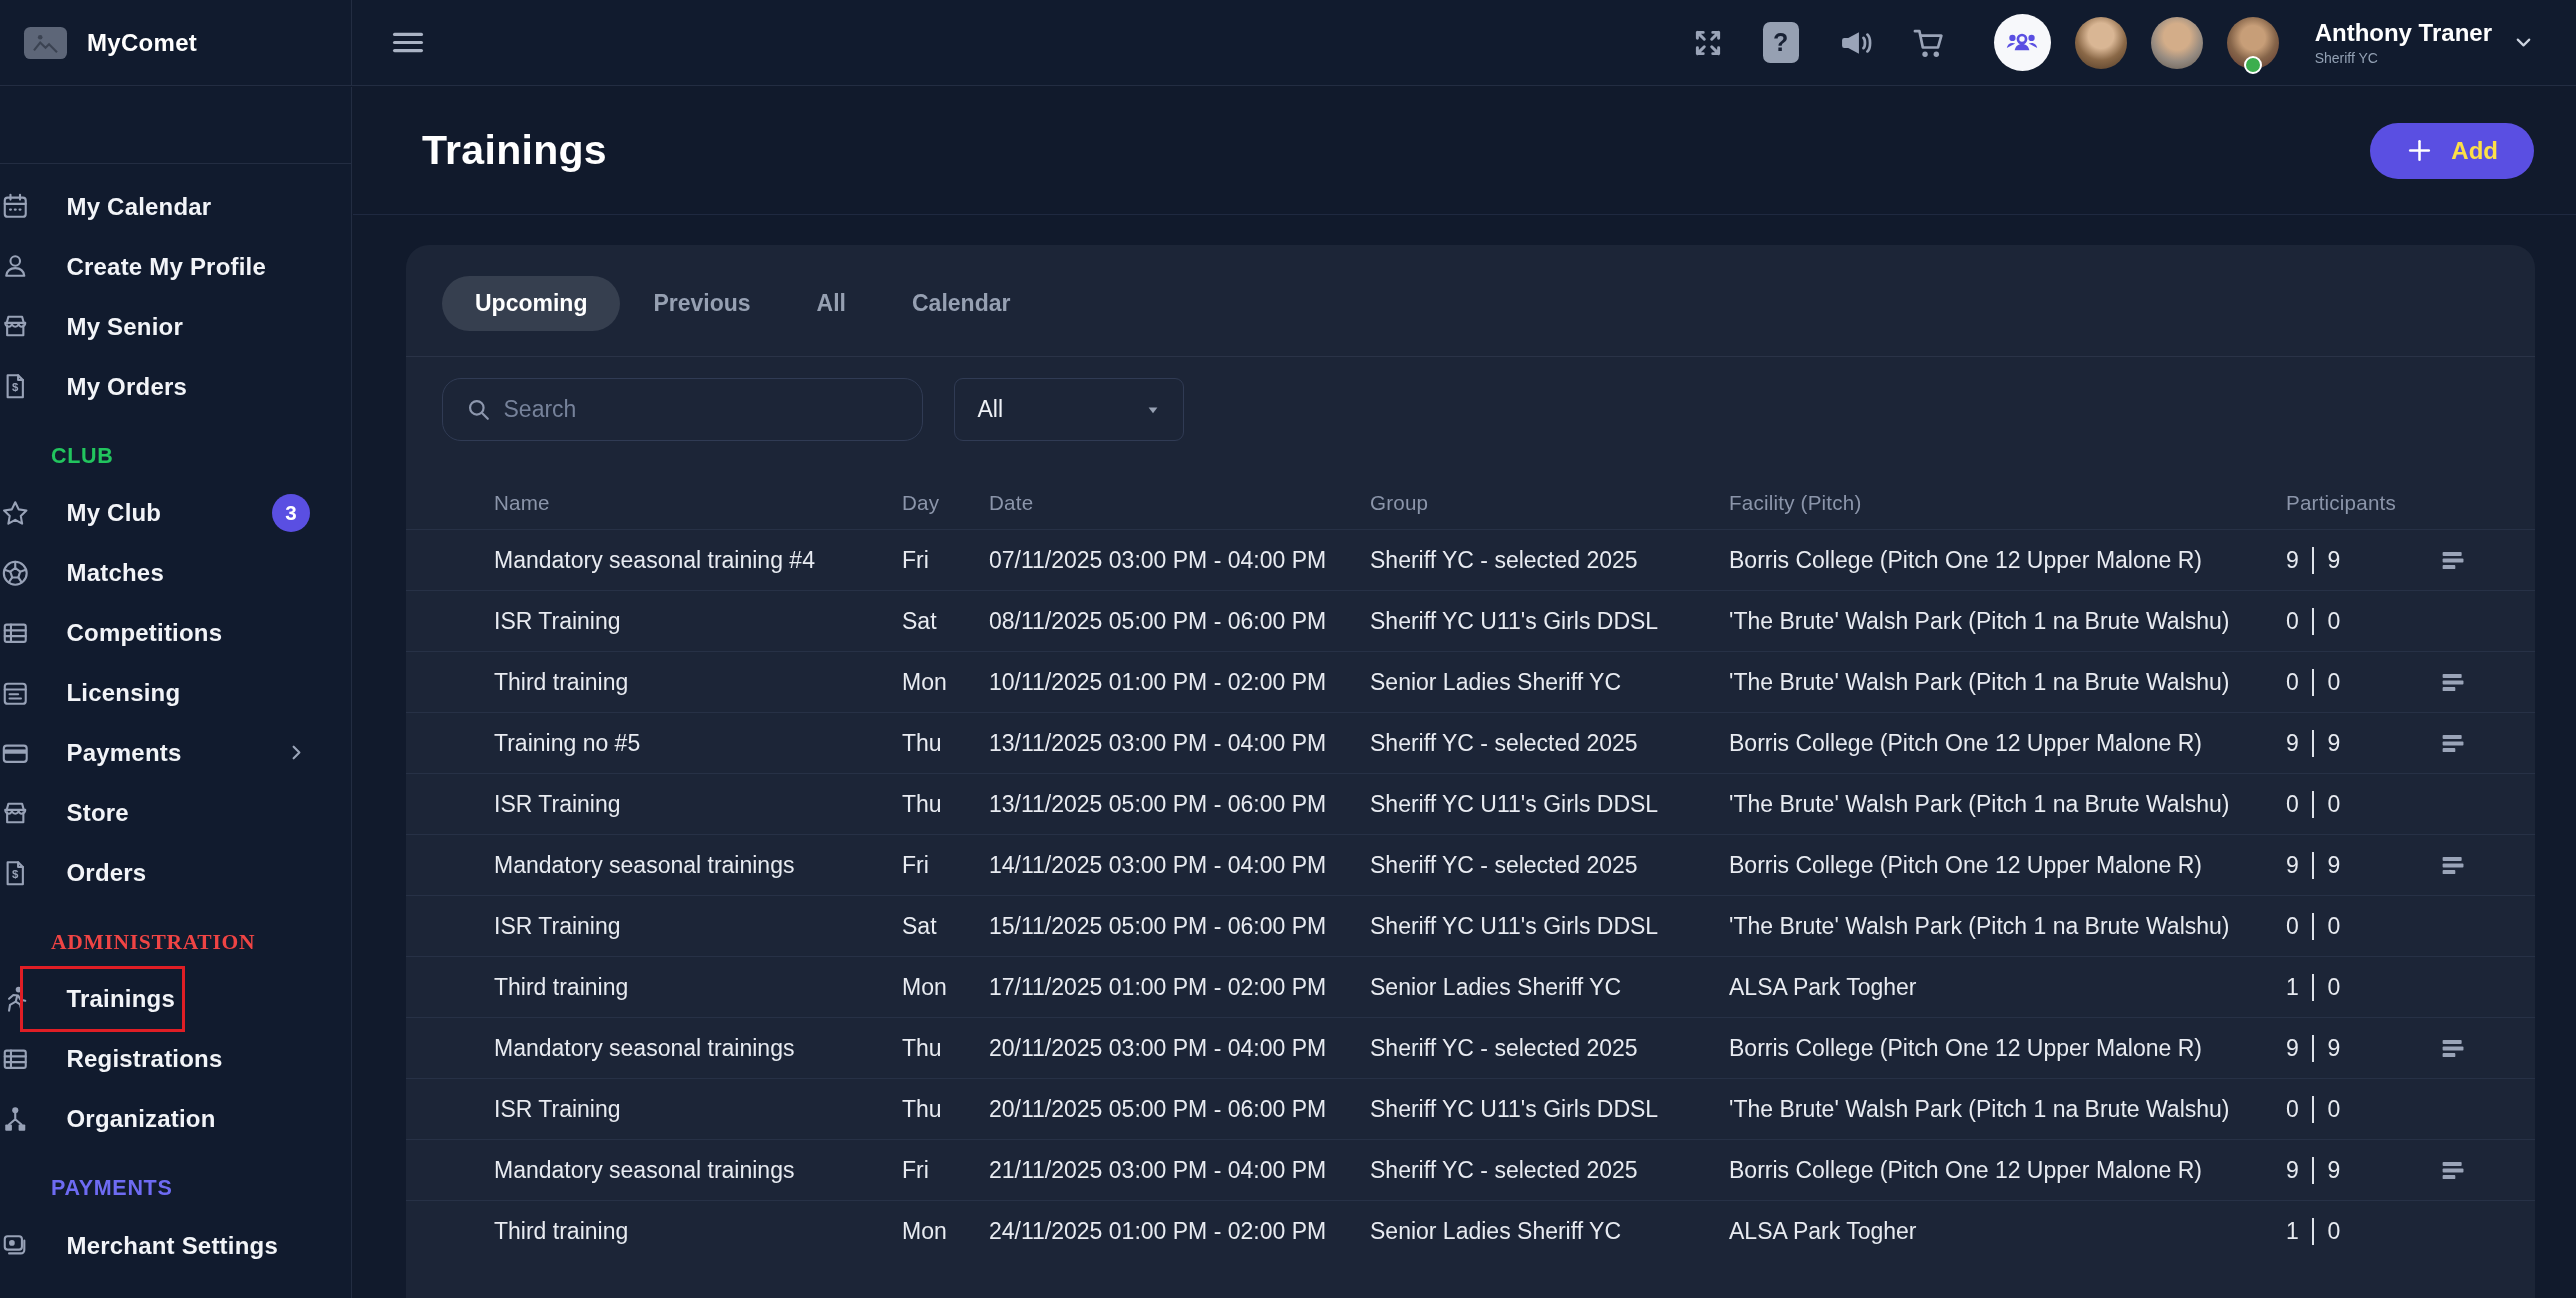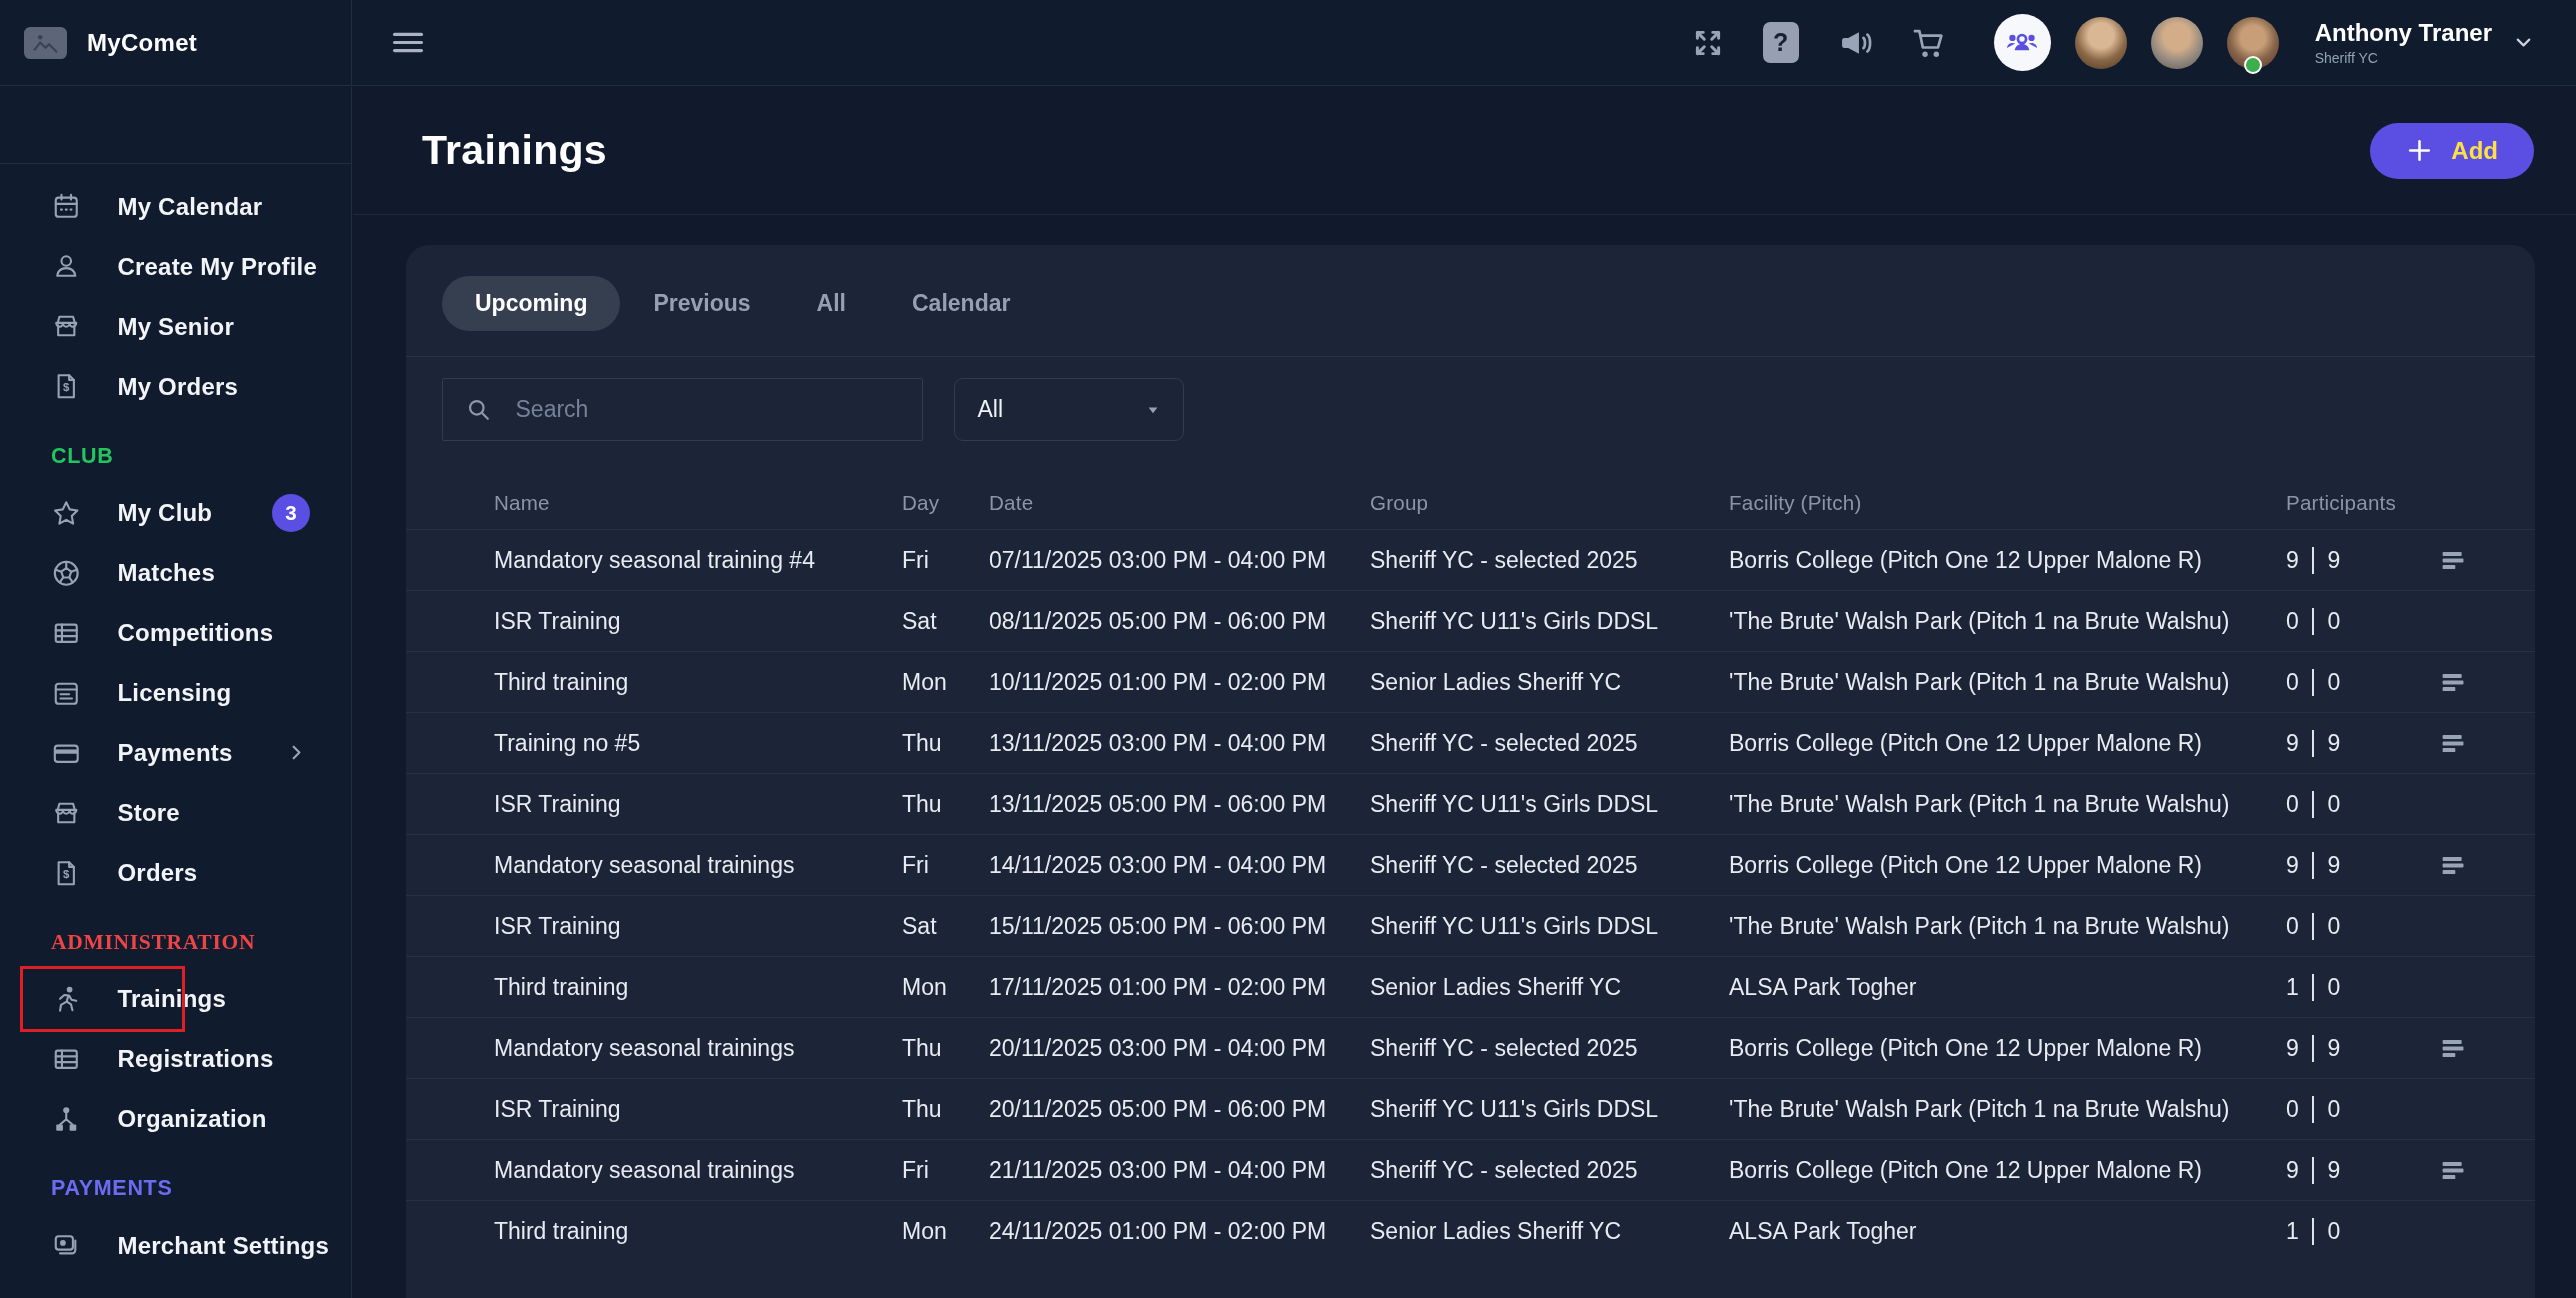--- a/index.html
+++ b/index.html
@@ -62,21 +62,21 @@
 
   
   .sidebar {
     position:absolute; top:87px; left:0; bottom:0; width:352px;
     background:#111b2e; border-right:0.9px solid #232d42; overflow:hidden;
   }
   .sidebar-top-divider { height:77px; border-bottom:0.9px solid #232d42; }
   .nav { padding-top:12.6px; }
   .nav-item {
     height:60px; display:flex; align-items:center; gap:36px;
-    padding-left:51px; cursor:pointer; position:relative;
+    cursor:pointer; position:relative;
     font-size:24px; font-weight:bold; color:#f2f4f8; letter-spacing:0.2px;
   }
   .nav-item .nav-icon { color:#98a2b7; width:30.5px; display:flex; justify-content:center; }
   .nav-badge {
     margin-left:auto; margin-right:41px;
     min-width:38px; height:38px; border-radius:19px; background:#5a53e6;
     color:#fff; font-size:20.6px; font-weight:bold;
     display:flex; align-items:center; justify-content:center;
   }
   .nav-chevron { margin-left:auto; margin-right:43px; color:#9aa4b8; }
@@ -111,22 +111,22 @@
   .tab {
     height:55px; padding:0 33px; border-radius:29px;
     display:flex; align-items:center; font-size:23px; font-weight:bold;
     color:#96a0b2; cursor:pointer;
   }
   .tab.active { background:#363f4f; color:#ffffff; }
   .tabs-divider { margin-top:25px; border-bottom:0.9px solid #2a3347; }
 
   .filters { display:flex; align-items:center; margin:21.5px 0 0 36px; }
   .search-box {
-    width:481px; height:63px; border:1.8px solid #303b54; border-radius:2px;
-    display:flex; align-items:center; padding-left:21.5px; gap:24px; background:transparent;
+    width:481px; height:63px; border:1.8px solid #303b54; border-radius:19px;
+    display:flex; align-items:center; padding-left:21.5px; gap:12px; background:transparent;
   }
   .search-box input {
     flex:1; background:transparent; border:none; outline:none;
     color:#e8ebf1; font-size:23px; font-family:"Liberation Sans", sans-serif;
   }
   .search-box input::placeholder { color:#76829a; }
   .search-icon { color:#8d97ad; }
   .select-box {
     width:230px; height:63px; border:1.8px solid #303b54; border-radius:9px;
     margin-left:30.5px; display:flex; align-items:center; padding:0 20px 0 23px;

